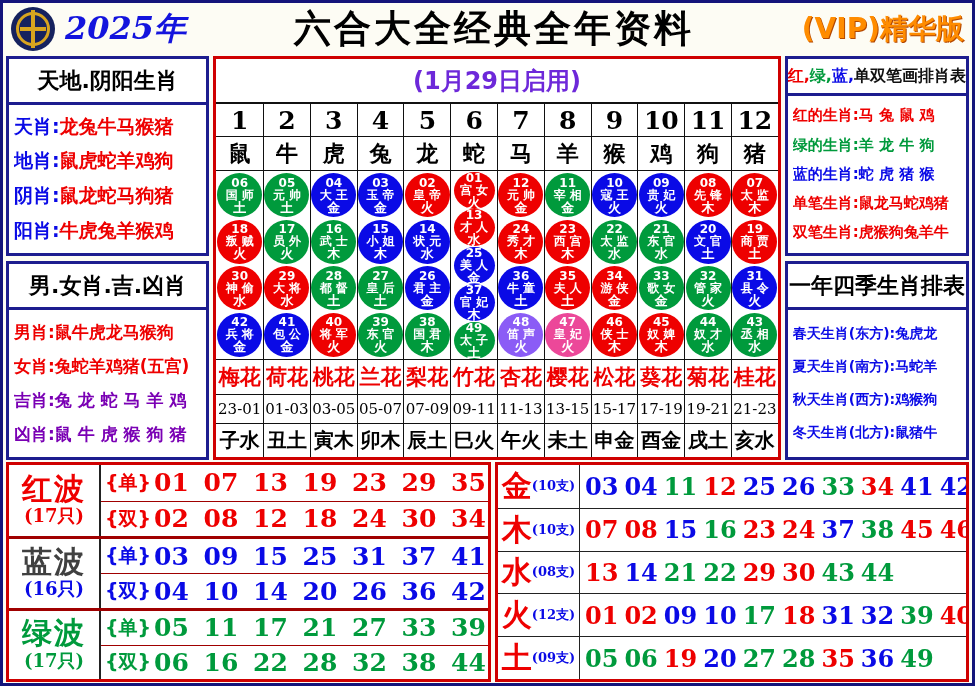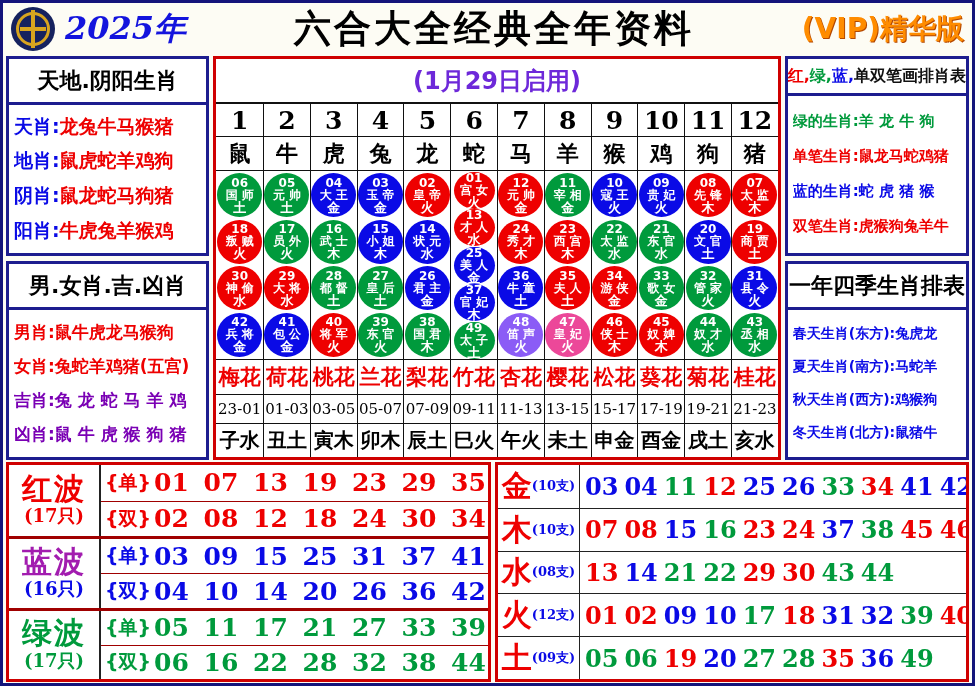--- a/index.html
+++ b/index.html
@@ -455,23 +455,24 @@
           <div class="cell">酉金</div>
           <div class="cell">戌土</div>
           <div class="cell">亥水</div>
         </div>
     </section>
 
     <aside class="col-right">
       <section class="box">
         <h2 class="rt-h" id="rt-title"><span style="color: rgb(238, 0, 0);">红,</span><span style="color: rgb(0, 154, 60);">绿,</span><span style="color: rgb(10, 10, 230);">蓝,</span><span style="color: rgb(17, 17, 17);">单双笔画排肖表</span></h2>
         <div class="rows" id="right-top-rows">
+            <div class="prow"><span class="plab" style="color: rgb(238, 0, 0);">红的生肖:</span><span class="pval" style="color: rgb(238, 0, 0);">马 兔 鼠 鸡</span></div>
             <div class="prow"><span class="plab" style="color: rgb(0, 154, 60);">绿的生肖:</span><span class="pval" style="color: rgb(0, 154, 60);">羊 龙 牛 狗</span></div>
+            <div class="prow"><span class="plab" style="color: rgb(10, 10, 230);">蓝的生肖:</span><span class="pval" style="color: rgb(10, 10, 230);">蛇 虎 猪 猴</span></div>
             <div class="prow"><span class="plab" style="color: rgb(238, 0, 0);">单笔生肖:</span><span class="pval" style="color: rgb(238, 0, 0);">鼠龙马蛇鸡猪</span></div>
-            <div class="prow"><span class="plab" style="color: rgb(10, 10, 230);">蓝的生肖:</span><span class="pval" style="color: rgb(10, 10, 230);">蛇 虎 猪 猴</span></div>
             <div class="prow"><span class="plab" style="color: rgb(238, 0, 0);">双笔生肖:</span><span class="pval" style="color: rgb(238, 0, 0);">虎猴狗兔羊牛</span></div>
           </div>
       </section>
       <section class="box">
         <h2>一年四季生肖排表</h2>
         <div class="rows" id="right-bottom-rows">
             <div class="prow"><span class="plab" style="color: rgb(10, 10, 230);">春天生肖(东方):</span><span class="pval" style="color: rgb(10, 10, 230);">兔虎龙</span></div>
             <div class="prow"><span class="plab" style="color: rgb(10, 10, 230);">夏天生肖(南方):</span><span class="pval" style="color: rgb(10, 10, 230);">马蛇羊</span></div>
             <div class="prow"><span class="plab" style="color: rgb(10, 10, 230);">秋天生肖(西方):</span><span class="pval" style="color: rgb(10, 10, 230);">鸡猴狗</span></div>
             <div class="prow"><span class="plab" style="color: rgb(10, 10, 230);">冬天生肖(北方):</span><span class="pval" style="color: rgb(10, 10, 230);">鼠猪牛</span></div>
@@ -494,21 +495,21 @@
               <span class="wnums" style="color: rgb(238, 0, 0);">01 07 13 19 23 29 35 45</span>
             </div>
             <div class="wrow">
               <span class="wtag" style="color: rgb(238, 0, 0);">{双}</span>
               <span class="wnums" style="color: rgb(238, 0, 0);">02 08 12 18 24 30 34 40 46</span>
             </div>
           </div>
         </div>
         <div class="wgroup">
           <div class="wname">
-            <div class="wn" style="color: #a21caf;">蓝波</div>
+            <div class="wn" style="color: #404040;">蓝波</div>
             <div class="wc" style="color: rgb(10, 10, 230);">(16只)</div>
           </div>
           <div class="wrows">
             <div class="wrow">
               <span class="wtag" style="color: rgb(10, 10, 230);">{单}</span>
               <span class="wnums" style="color: rgb(10, 10, 230);">03 09 15 25 31 37 41 47</span>
             </div>
             <div class="wrow">
               <span class="wtag" style="color: rgb(10, 10, 230);">{双}</span>
               <span class="wnums" style="color: rgb(10, 10, 230);">04 10 14 20 26 36 42 48</span>

